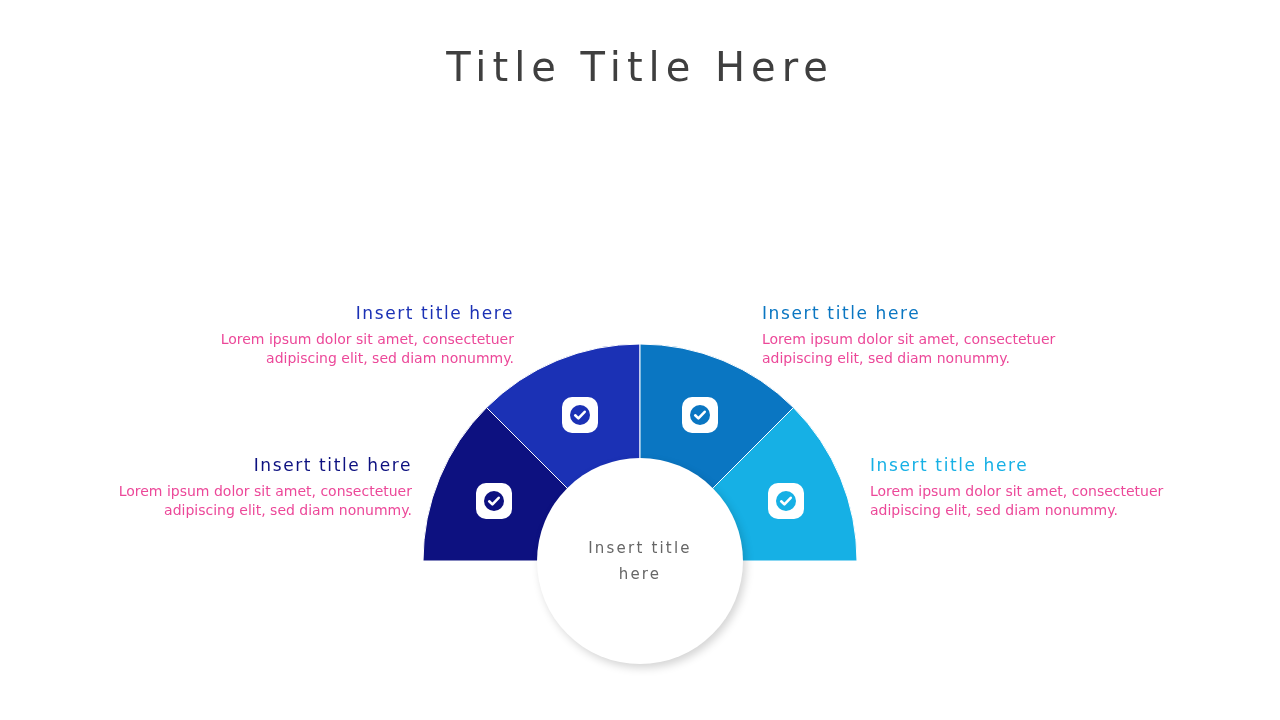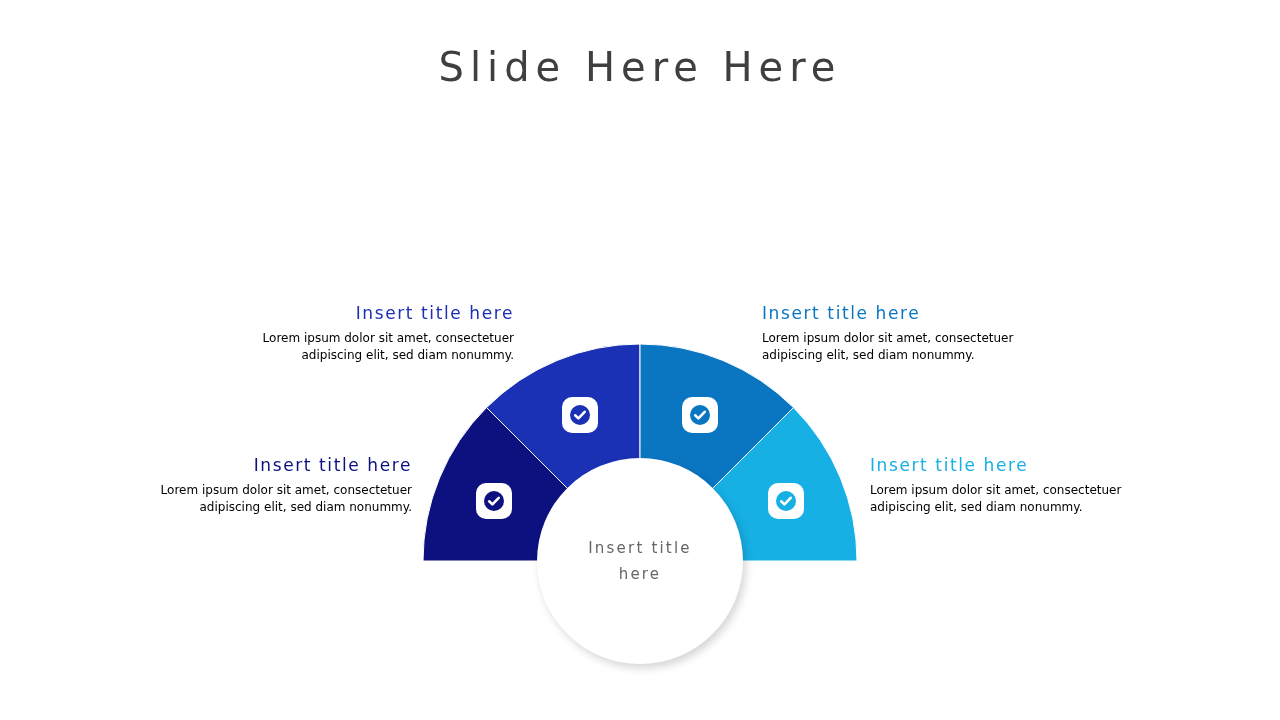--- a/index.html
+++ b/index.html
@@ -84,36 +84,36 @@
   
   .callout { position: absolute; width: 300px; }
   .callout-title {
     font-size: 17px;
     letter-spacing: 1.6px;
     line-height: 1.3;
     margin-bottom: 6px;
     white-space: nowrap;
   }
   .callout-body {
-    font-size: 12px;
+    font-size: 14px;
     line-height: 1.38;
-    color: #000000;
+    color: #ec4899;
   }
   .align-right { text-align: right; }
   .align-left  { text-align: left; }
 
   #callout-tl { left: 214px; top: 302px; }
   #callout-tr { left: 762px; top: 302px; }
   #callout-bl { left: 112px; top: 454px; }
   #callout-br { left: 870px; top: 454px; }
 </style>
 </head>
 <body>
 
-<div id="slide-title">Slide Here Here</div>
+<div id="slide-title">Title Title Here</div>
 
 <div id="diagram">
 
   <svg id="wheel-svg" viewBox="0 0 1280 720">
     <g id="segment-paths">
         <path d="M 640 561 L 423 561 A 217 217 0 0 1 486.55782848251914 407.5578284825192 Z" fill="#0d1180" stroke="#ffffff" stroke-width="1"></path>
         <path d="M 640 561 L 486.55782848251914 407.5578284825192 A 217 217 0 0 1 640 344 Z" fill="#1b31b5" stroke="#ffffff" stroke-width="1"></path>
         <path d="M 640 561 L 640 344 A 217 217 0 0 1 793.4421715174808 407.55782848251914 Z" fill="#0a76c2" stroke="#ffffff" stroke-width="1"></path>
         <path d="M 640 561 L 793.4421715174808 407.55782848251914 A 217 217 0 0 1 857 561 Z" fill="#16b0e5" stroke="#ffffff" stroke-width="1"></path>
       </g>

